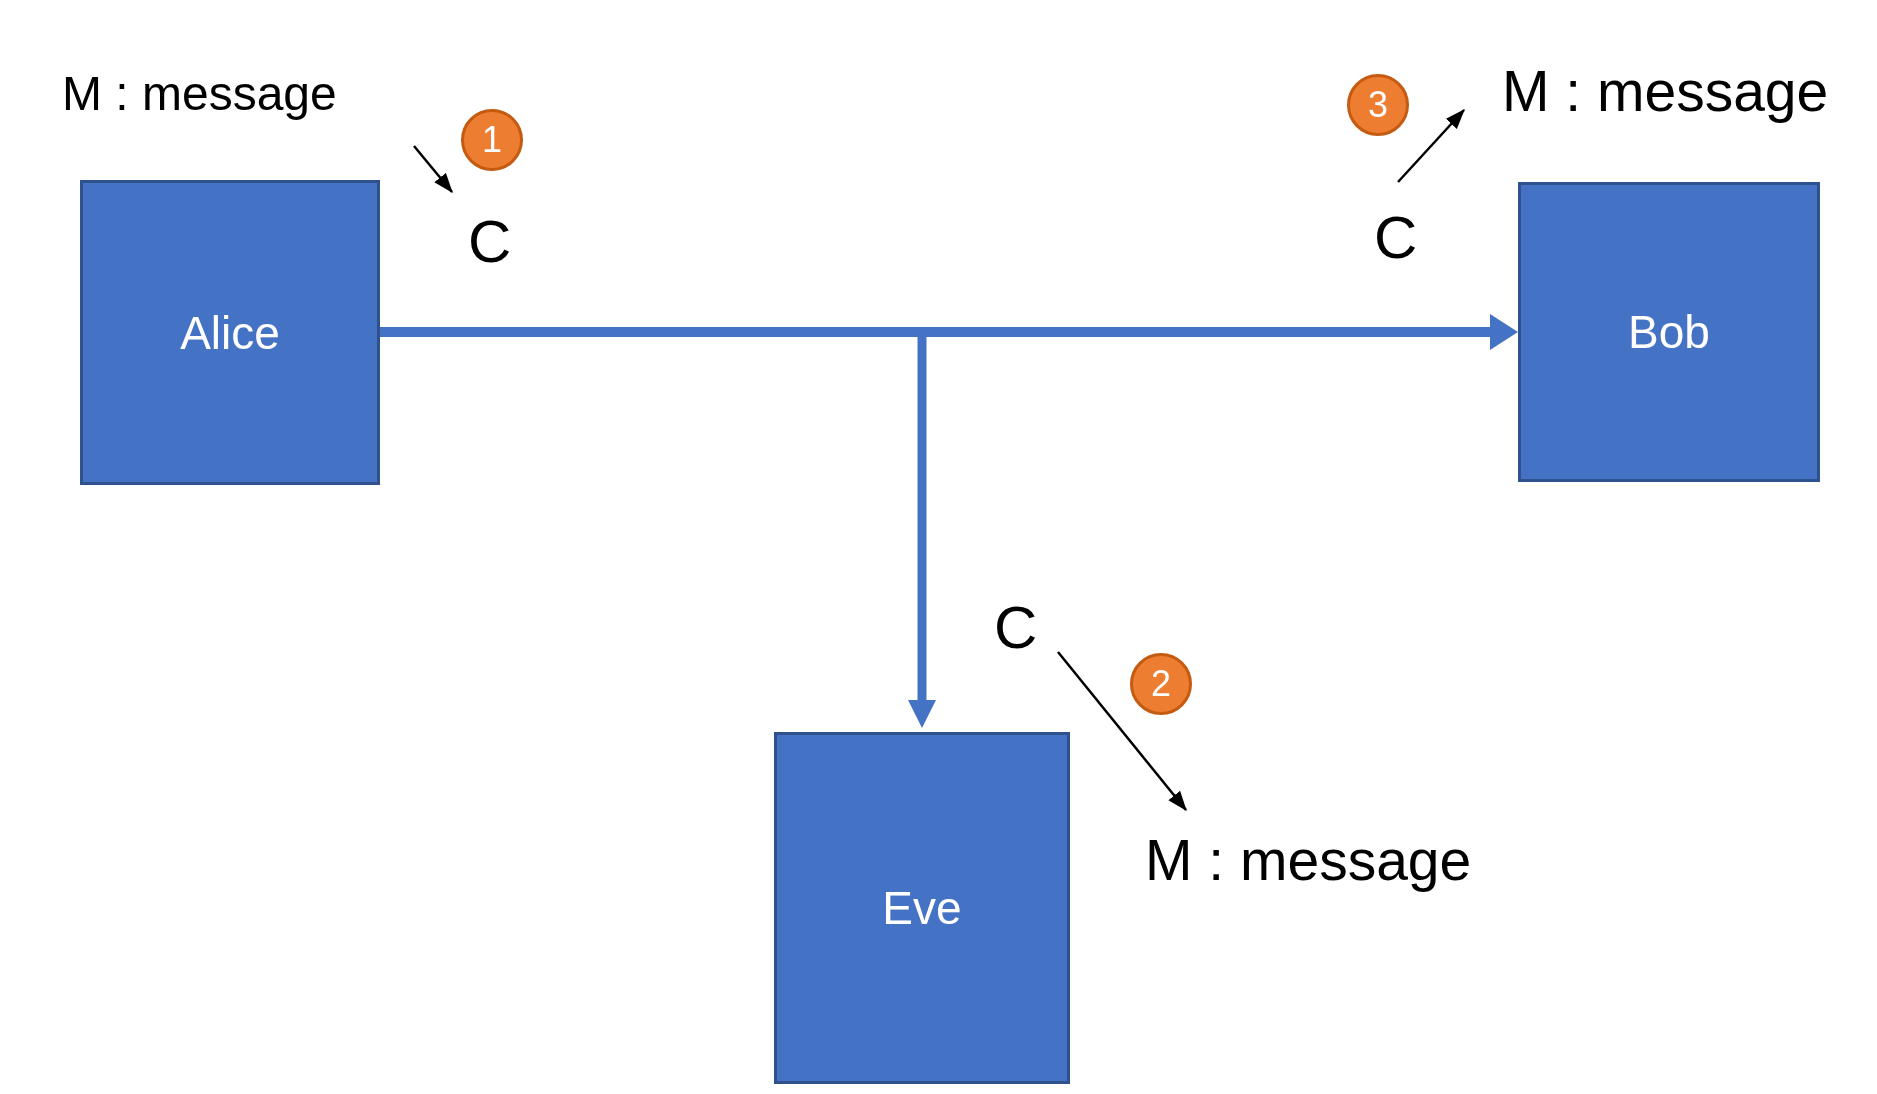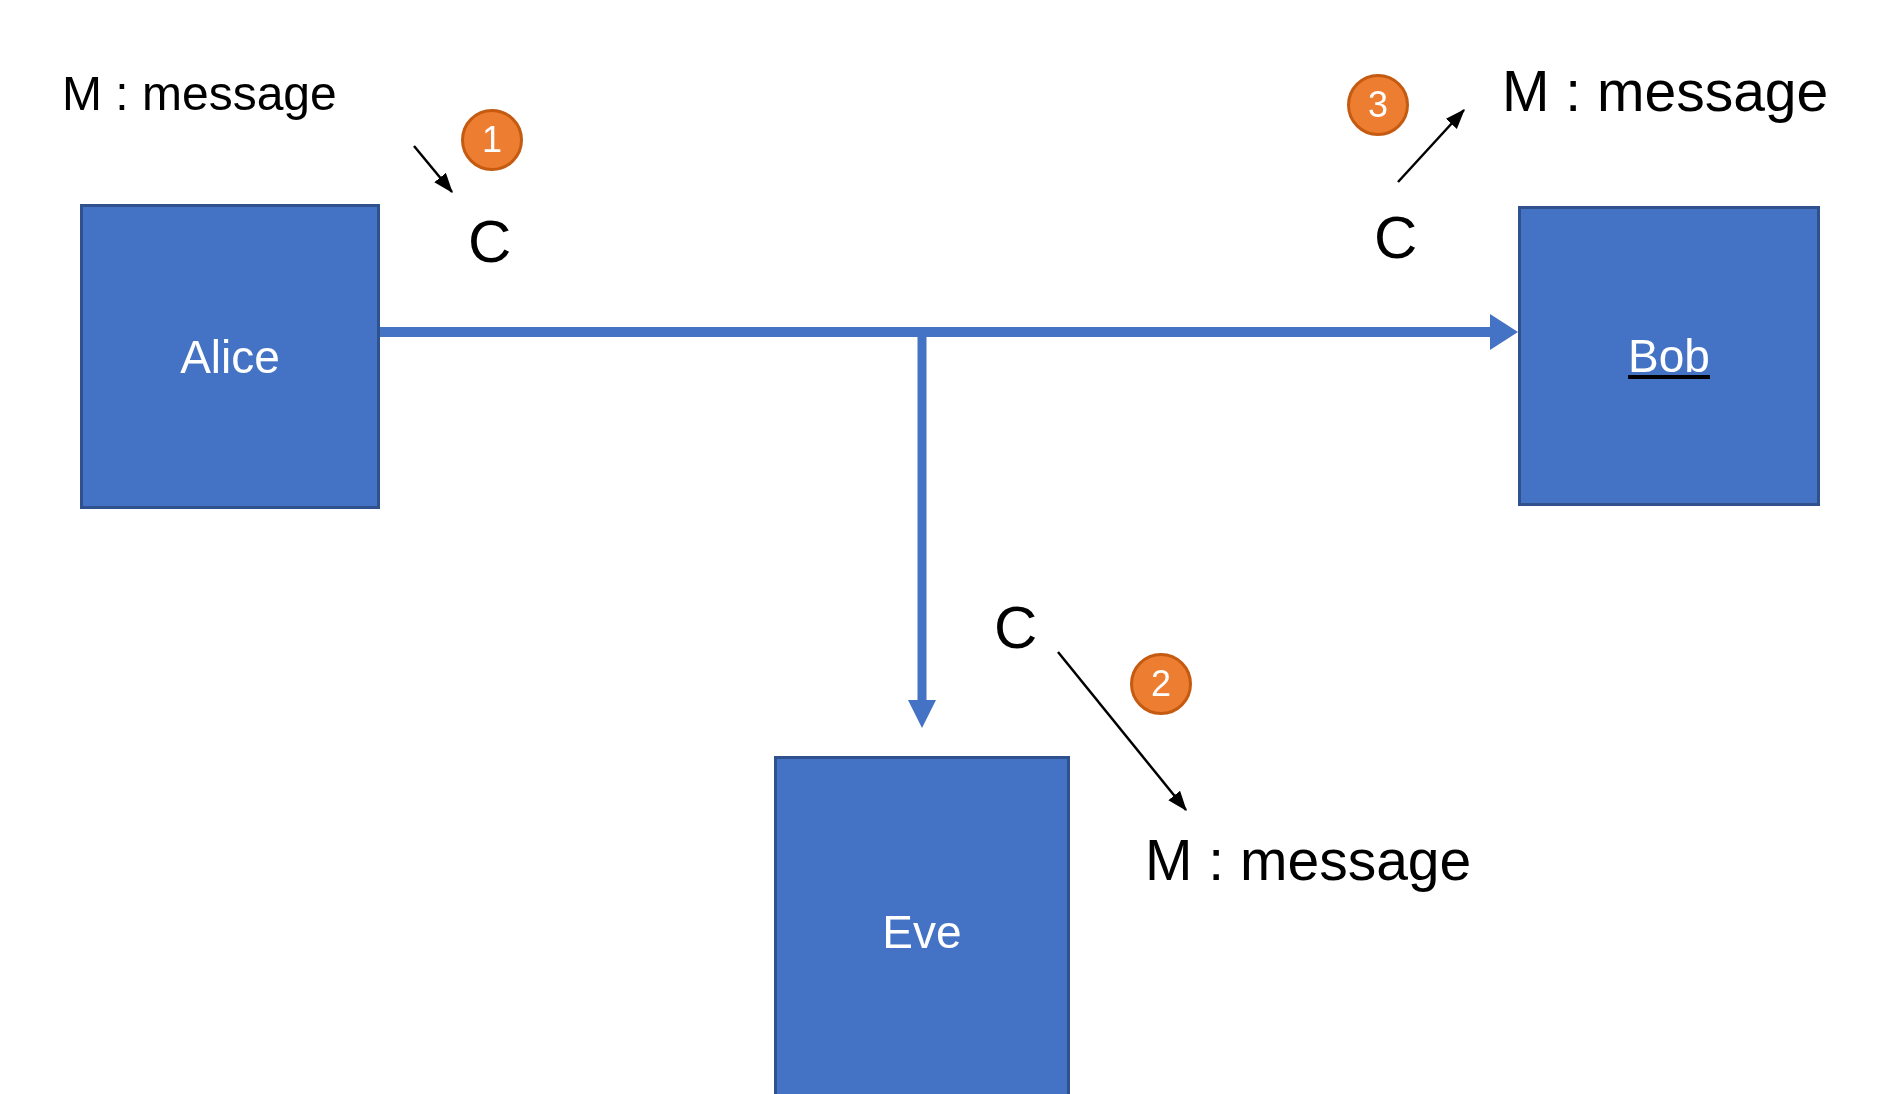--- a/index.html
+++ b/index.html
@@ -19,29 +19,28 @@
     left: 0; top: 0;
   }
   .node {
     position: absolute;
     display: flex;
     align-items: center;
     justify-content: center;
     background: var(--node_fill, #4472c4);
     border: 3px solid var(--node_border, #2f528f);
     box-sizing: border-box;
-    margin-top: 24px;
   }
   .node-label {
     color: var(--node_text, #ffffff);
     font-size: 46px;
     line-height: 1;
   }
   .node-alice { left: 80px;   top: 180px; width: 300px; height: 305px; }
-  .node-bob   { left: 1518px; top: 182px; width: 302px; height: 300px; text-decoration: underline; }
+  .node-bob   { left: 1518px; top: 182px; width: 302px; height: 300px; }
   .node-eve   { left: 774px;  top: 732px; width: 296px; height: 352px; }
 
   .free-label {
     position: absolute;
     color: var(--label_text, #000000);
     white-space: nowrap;
     line-height: 1;
   }
   .m-alice { left: 62px;   top: 70px;  font-size: 48px; }
   .c-alice { left: 468px;  top: 212px; font-size: 60px; }

